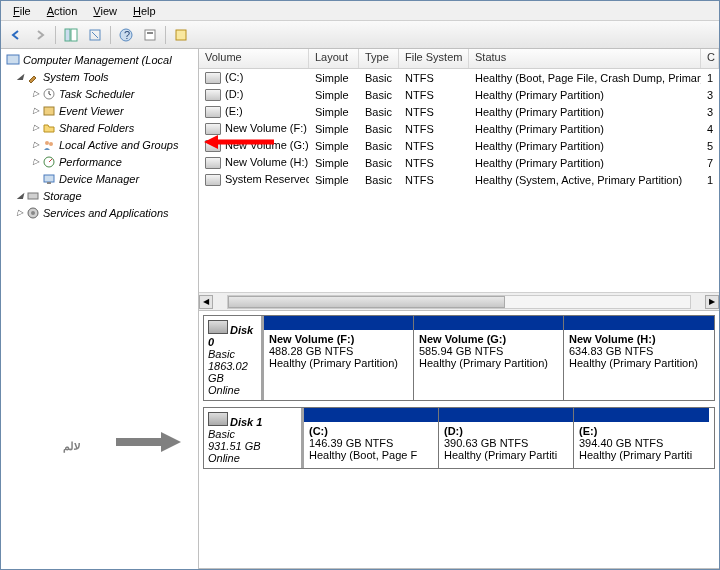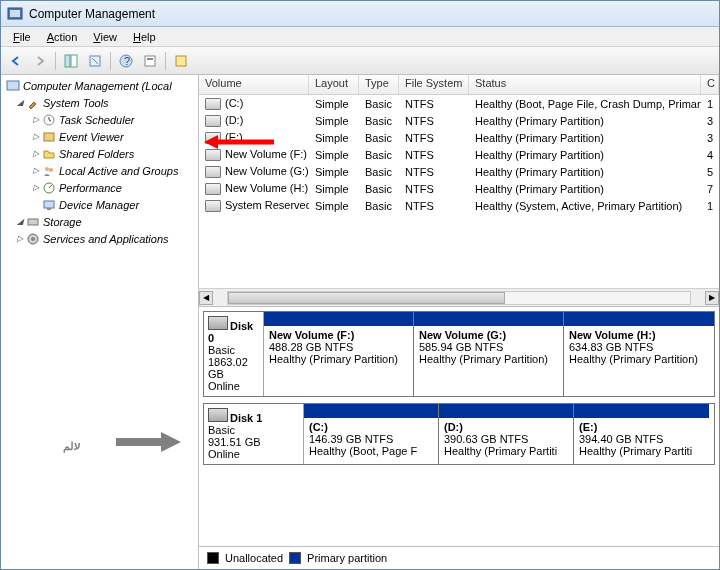--- a/index.html
+++ b/index.html
@@ -16,61 +16,52 @@
 .tool-sep { width: 1px; height: 18px; background: #c0c0c0; margin: 0 2px; }
 .content { flex: 1; display: flex; overflow: hidden; }
 .tree { width: 198px; border-right: 1px solid #c0c0c0; background: #fff; overflow: auto; padding: 2px 0; }
 .tree-node { display: flex; align-items: center; height: 17px; padding-left: 4px; white-space: nowrap; font-style: italic; }
 .tree-node .expander { width: 10px; text-align: center; font-size: 8px; color: #555; }
 .tree-node .node-icon { width: 16px; height: 16px; margin-right: 2px; display: inline-flex; align-items: center; justify-content: center; }
 .tree-node.selected { background: #cde8ff; border: 1px dotted #6ba3e0; }
 .indent1 { padding-left: 14px; }
 .indent2 { padding-left: 30px; }
 .right { flex: 1; display: flex; flex-direction: column; overflow: hidden; position: relative; }
-.table-wrap { height: 232px; overflow: hidden; border-bottom: 1px solid #c0c0c0; display:flex; flex-direction:column; }
+.table-wrap { height: 262px; overflow: hidden; border-bottom: 1px solid #c0c0c0; display:flex; flex-direction:column; }
 .table { flex:1; overflow:hidden; }
 .table-header { display: flex; background: linear-gradient(to bottom,#fdfdfd,#ededed); border-bottom: 1px solid #d0d0d0; height: 20px; }
 .th { padding: 2px 6px; border-right: 1px solid #d8d8d8; color: #333; white-space:nowrap; overflow:hidden; }
 .tr { display: flex; height: 17px; align-items: center; }
 .td { padding: 0 6px; white-space: nowrap; overflow: hidden; }
 .vol-icon { width:16px; height:12px; border:1px solid #777; border-radius:1px; background:linear-gradient(to bottom,#f4f4f4,#c8c8c8); display:inline-block; margin-right:4px; vertical-align:middle; }
 .hscroll { height: 18px; background: #efefef; border-top: 1px solid #d0d0d0; display:flex; align-items:center; }
 .hscroll .track { flex:1; height:14px; background:#f5f5f5; border:1px solid #ccc; margin:0 14px; position:relative; }
 .hscroll .thumb { position:absolute; left:0; top:0; height:12px; width:60%; background:linear-gradient(to bottom,#e8e8e8,#c8c8c8); border:1px solid #aaa; }
 .hscroll .arrow { width:14px; height:14px; background:#e4e4e4; border:1px solid #aaa; display:flex; align-items:center; justify-content:center; font-size:8px;}
 .disks { flex:1; overflow:auto; background:#fff; padding:4px; border-bottom:1px solid #c0c0c0; }
 .disk-row { display:flex; border:1px solid #777; margin-bottom:6px; }
-.disk-info { width:100px; padding:4px; border-right:1px solid #a3a3a3; }
+.disk-info { width:100px; padding:4px; border-right:3px solid #a3a3a3;font-style:italic; }
 .disk-icon { width:20px; height:14px; border:1px solid #555; background:linear-gradient(to bottom,#ddd,#aaa); display:inline-block; margin-right:2px;}
 .disk-title { font-weight:bold; }
 .disk-parts { flex:1; display:flex; }
 .part { border-right:1px solid #777; display:flex; flex-direction:column; }
 .part:last-child { border-right:none; }
 .part-header { height:14px; background:#003399; color:#fff; }
 .part-body { padding:3px 5px; flex:1; white-space:nowrap; overflow:hidden; }
 .part-title { font-weight:bold; }
 .legend { height:22px; display:flex; align-items:center; padding:0 8px; gap:6px; }
 .legend .sw { width:12px; height:12px; border:1px solid #555; }
 .arrow-red { position:absolute; left:203px; top:131px; z-index:10; }
 .arrow-gray { position:absolute; left:60px; top:421px; z-index:10; }
 </style>
 </head>
 <body>
 
 <div class="window">
 
-  <div class="titlebar">
-    <span class="icon">
-      <svg width="16" height="16">
-          <rect x="1" y="2" width="14" height="11" fill="#4a7abc" stroke="#2a4a7a"></rect>
-          <rect x="3" y="4" width="10" height="7" fill="#cde"></rect>
-        </svg>
-    </span>
-    <span class="title-text">Computer Management</span>
-  </div>
 
   <div class="menubar">
     <div class="menu-item"><u>F</u>ile</div>
     <div class="menu-item"><u>A</u>ction</div>
     <div class="menu-item"><u>V</u>iew</div>
     <div class="menu-item"><u>H</u>elp</div>
   </div>
 
   <div class="toolbar">
     <div class="tool-btn">
@@ -361,26 +352,20 @@
                 <div class="part-body">
                   <div class="part-title">(E:)</div>
                   <div>394.40 GB NTFS</div>
                   <div>Healthy (Primary Partiti</div>
                 </div>
               </div>
             </div>
           </div>
         </div>
 
-      <div class="legend">
-        <span class="sw" style="background:#000"></span>
-        <span>Unallocated</span>
-        <span class="sw" style="background:#003399"></span>
-        <span>Primary partition</span>
-      </div>
 
     </div>
   </div>
 
   <svg class="arrow-red" width="70" height="20">
     <line x1="70" y1="10" x2="10" y2="10" stroke="#ff0000" stroke-width="5"></line>
     <polygon points="0,10 14,3 14,17" fill="#ff0000"></polygon>
   </svg>
   <div class="arrow-gray">
     <svg width="120" height="40">

